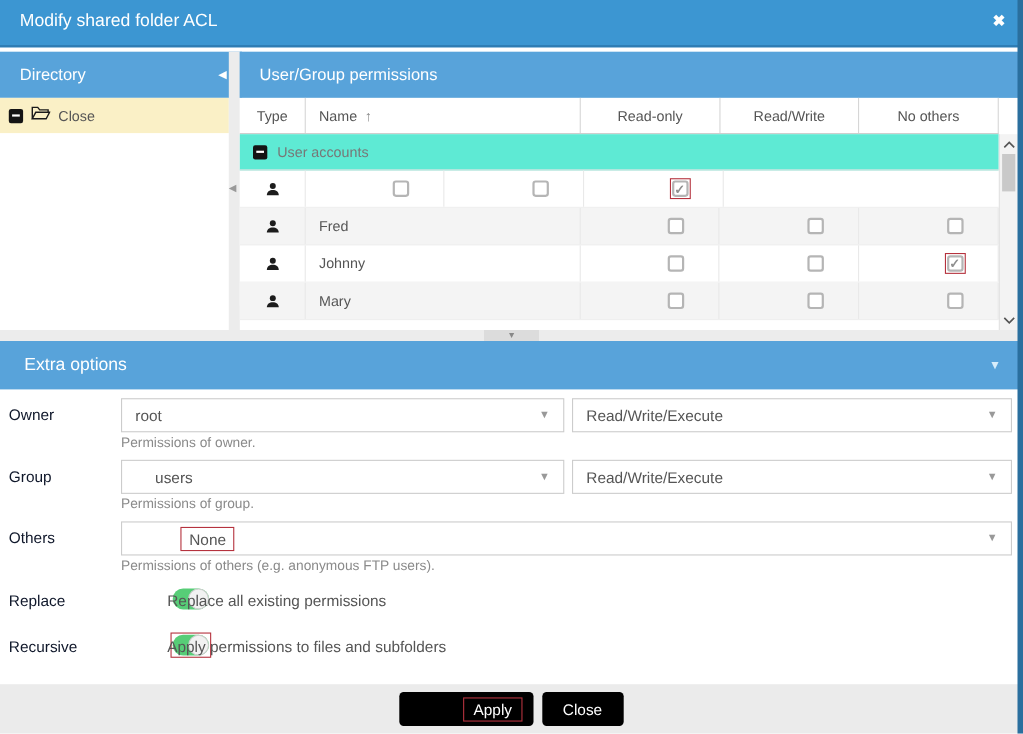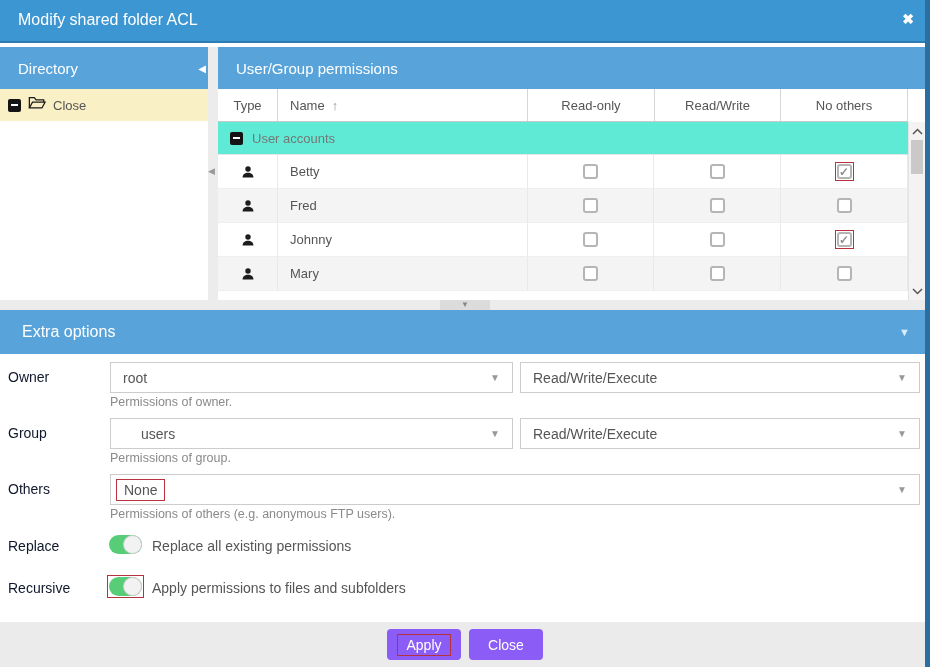--- a/index.html
+++ b/index.html
@@ -45,21 +45,21 @@
   .rows .trow:nth-child(even) { background:#f4f4f4; }
   .td { display:flex; align-items:center; border-right:1px solid #e9e9e9; }
   .td.col-type { width:60px; justify-content:center; }
   .td.col-name { width:250px; padding-left:12px; }
   .td.col-chk { width:126px; justify-content:center; }
   .td.col-chk2 { width:127px; justify-content:center; }
   .person-icon svg { display:block; }
 
   .cb { width:15px; height:15px; border:2px solid #b5b5b5; border-radius:3px; background:#fff; display:flex; align-items:center; justify-content:center; cursor:pointer; }
   .cb.on::after { content:"✓"; color:#8f8f8f; font-size:12px; font-weight:bold; line-height:1; }
-  .annot { display:inline-flex; border:1px solid transparent; padding:1px; }
+  .annot { display:inline-flex; border:1px solid transparent; padding:1px;margin-left:48px; }
   .annot.on { border-color:#b5323e; }
 
   
   .scrollbar { position:absolute; left:908px; top:122px; width:17px; height:178px; background:#f3f3f3; border-left:1px solid #e3e3e3; }
   .sb-btn { position:absolute; left:0; width:16px; height:14px; display:flex; align-items:center; justify-content:center; cursor:pointer; }
   .sb-up { top:2px; } .sb-down { bottom:2px; }
   .sb-thumb { position:absolute; left:2px; top:18px; width:12px; height:34px; background:#c9c9c9; cursor:pointer; }
 
   
   .extra-hdr { position:absolute; left:0; top:310px; width:930px; height:44px; background:#58a3da; color:#fff; font-size:16px; display:flex; align-items:center; padding-left:22px; }
@@ -71,21 +71,21 @@
   .select .caret { margin-left:auto; color:#999; font-size:10px; }
   .select.others { padding-left:5px; }
   .select.others .val-annot { padding:2px 7px; }
 
   .toggle { position:relative; width:33px; height:19px; border-radius:10px; background:#57cd77; display:inline-block; cursor:pointer; }
   .toggle .knob { position:absolute; right:0; top:0; width:19px; height:19px; border-radius:50%; background:#f2f2f2; border:1px solid #cfcfcf; }
   .tog-text { position:absolute; font-size:14px; color:#555; }
 
   
   .footer { position:absolute; left:0; top:622px; width:930px; height:45px; background:#ebebeb; display:flex; justify-content:center; gap:8px; padding-top:7px; }
-  .btn { height:31px; min-width:74px; background:#8b5cf6; color:#fff; border:none; border-radius:4px; font-size:14px; font-family:inherit; display:flex; align-items:center; justify-content:center; padding:0 10px; cursor:pointer; }
+  .btn { height:31px; min-width:74px; background:#000000; color:#fff; border:none; border-radius:4px; font-size:14px; font-family:inherit; display:flex; align-items:center; justify-content:center; padding:0 10px; cursor:pointer; }
   .btn .annot { padding:2px 8px; }
 
   .edge-strip { position:absolute; right:0; top:0; width:5px; height:667px; background:#2a6f9e; }
 </style>
 </head>
 <body>
 
 <div class="dialog">
 
   <div class="titlebar">
@@ -139,21 +139,20 @@
 
       <div class="trow">
         <div class="td col-type">
             <span class="person-icon">
               <svg width="14" height="14" viewBox="0 0 16 16" fill="#1c1c1c">
                 <circle cx="8" cy="4.6" r="3.1"></circle>
                 <path d="M1.8 14.2c0-3.4 2.8-5.3 6.2-5.3s6.2 1.9 6.2 5.3z"></path>
               </svg>
             </span>
           </div>
-        <div class="td col-name">Betty</div>
         <div class="td col-chk">
             <span class="annot">
               <span class="cb"></span>
             </span>
           </div>
         <div class="td col-chk2">
             <span class="annot">
               <span class="cb"></span>
             </span>
           </div>

